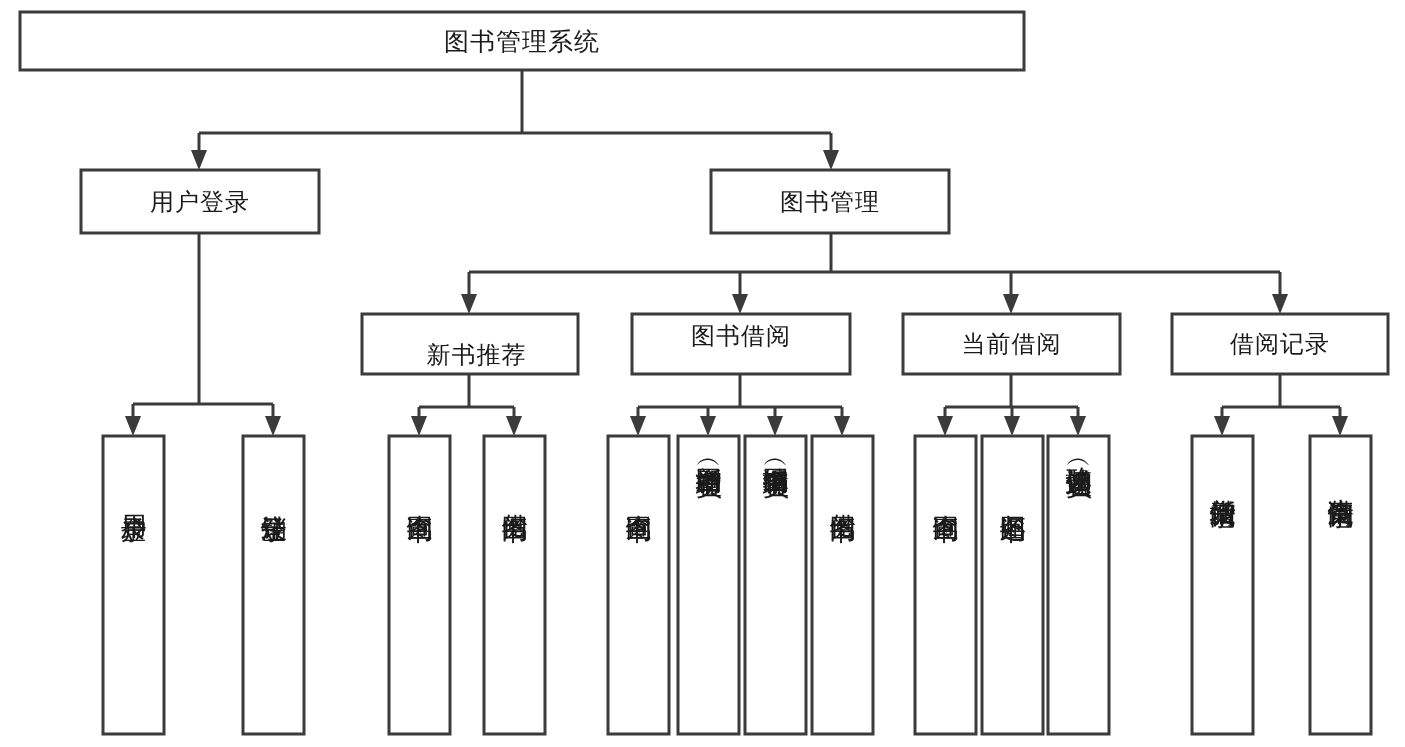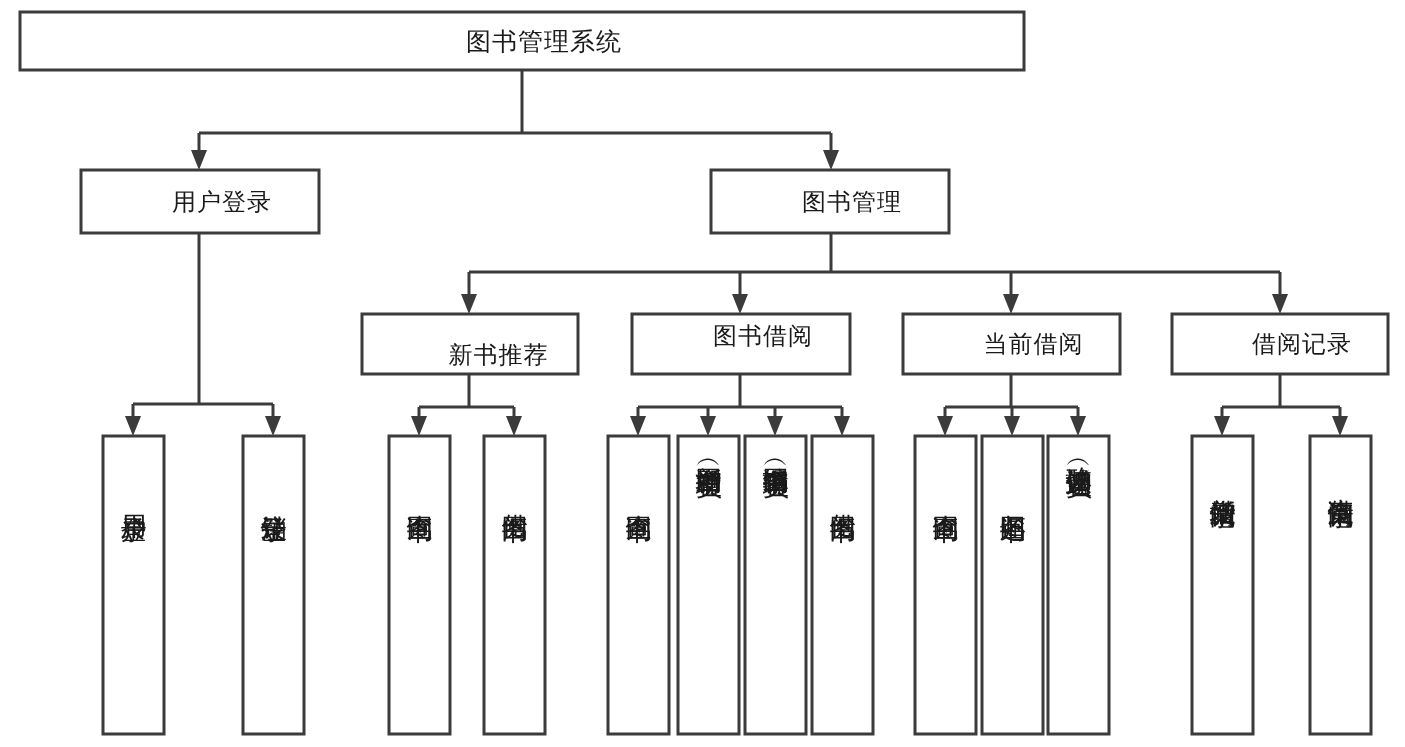--- a/index.html
+++ b/index.html
@@ -62,21 +62,20 @@
     color: #1a1a1a;
     letter-spacing: 1px;
     white-space: nowrap;
   }
   .hlabel-wrap {
     position: absolute;
     display: flex;
     align-items: center;
     justify-content: center;
     pointer-events: none;
-    margin-left: 22px;
   }
   .hlabel {
     font-family: "DejaVu Sans", "Liberation Sans", sans-serif;
     font-size: 24px;
     color: #1a1a1a;
     letter-spacing: 1px;
     white-space: nowrap;
   }
   .title-label {
     font-size: 25px;

